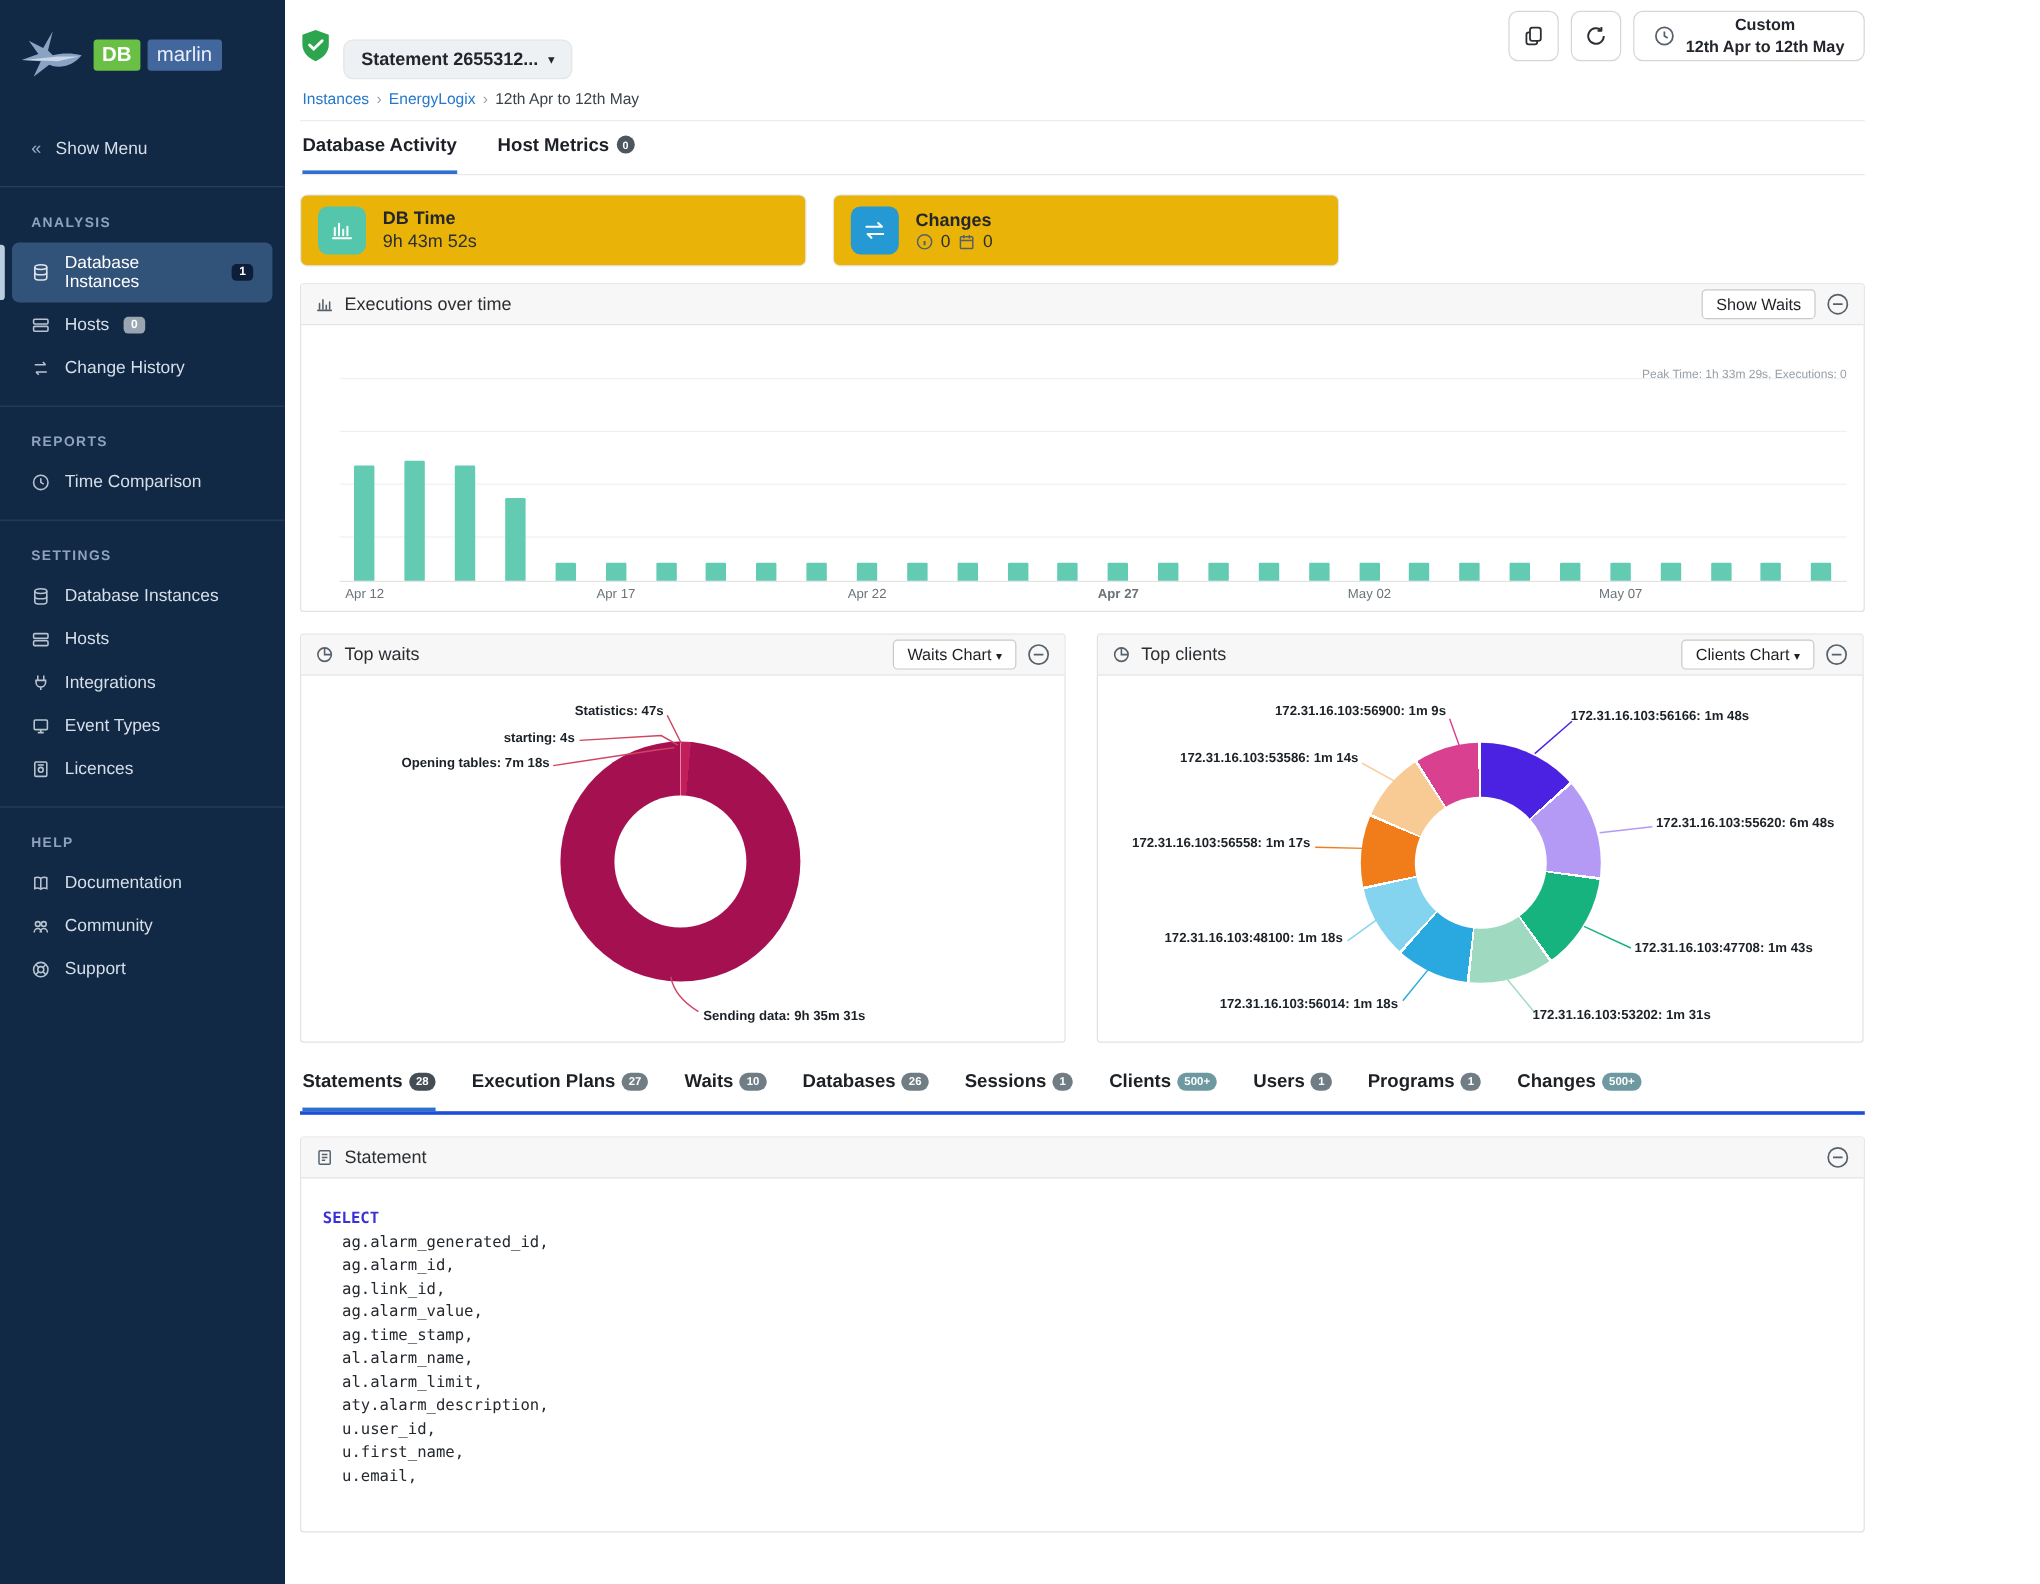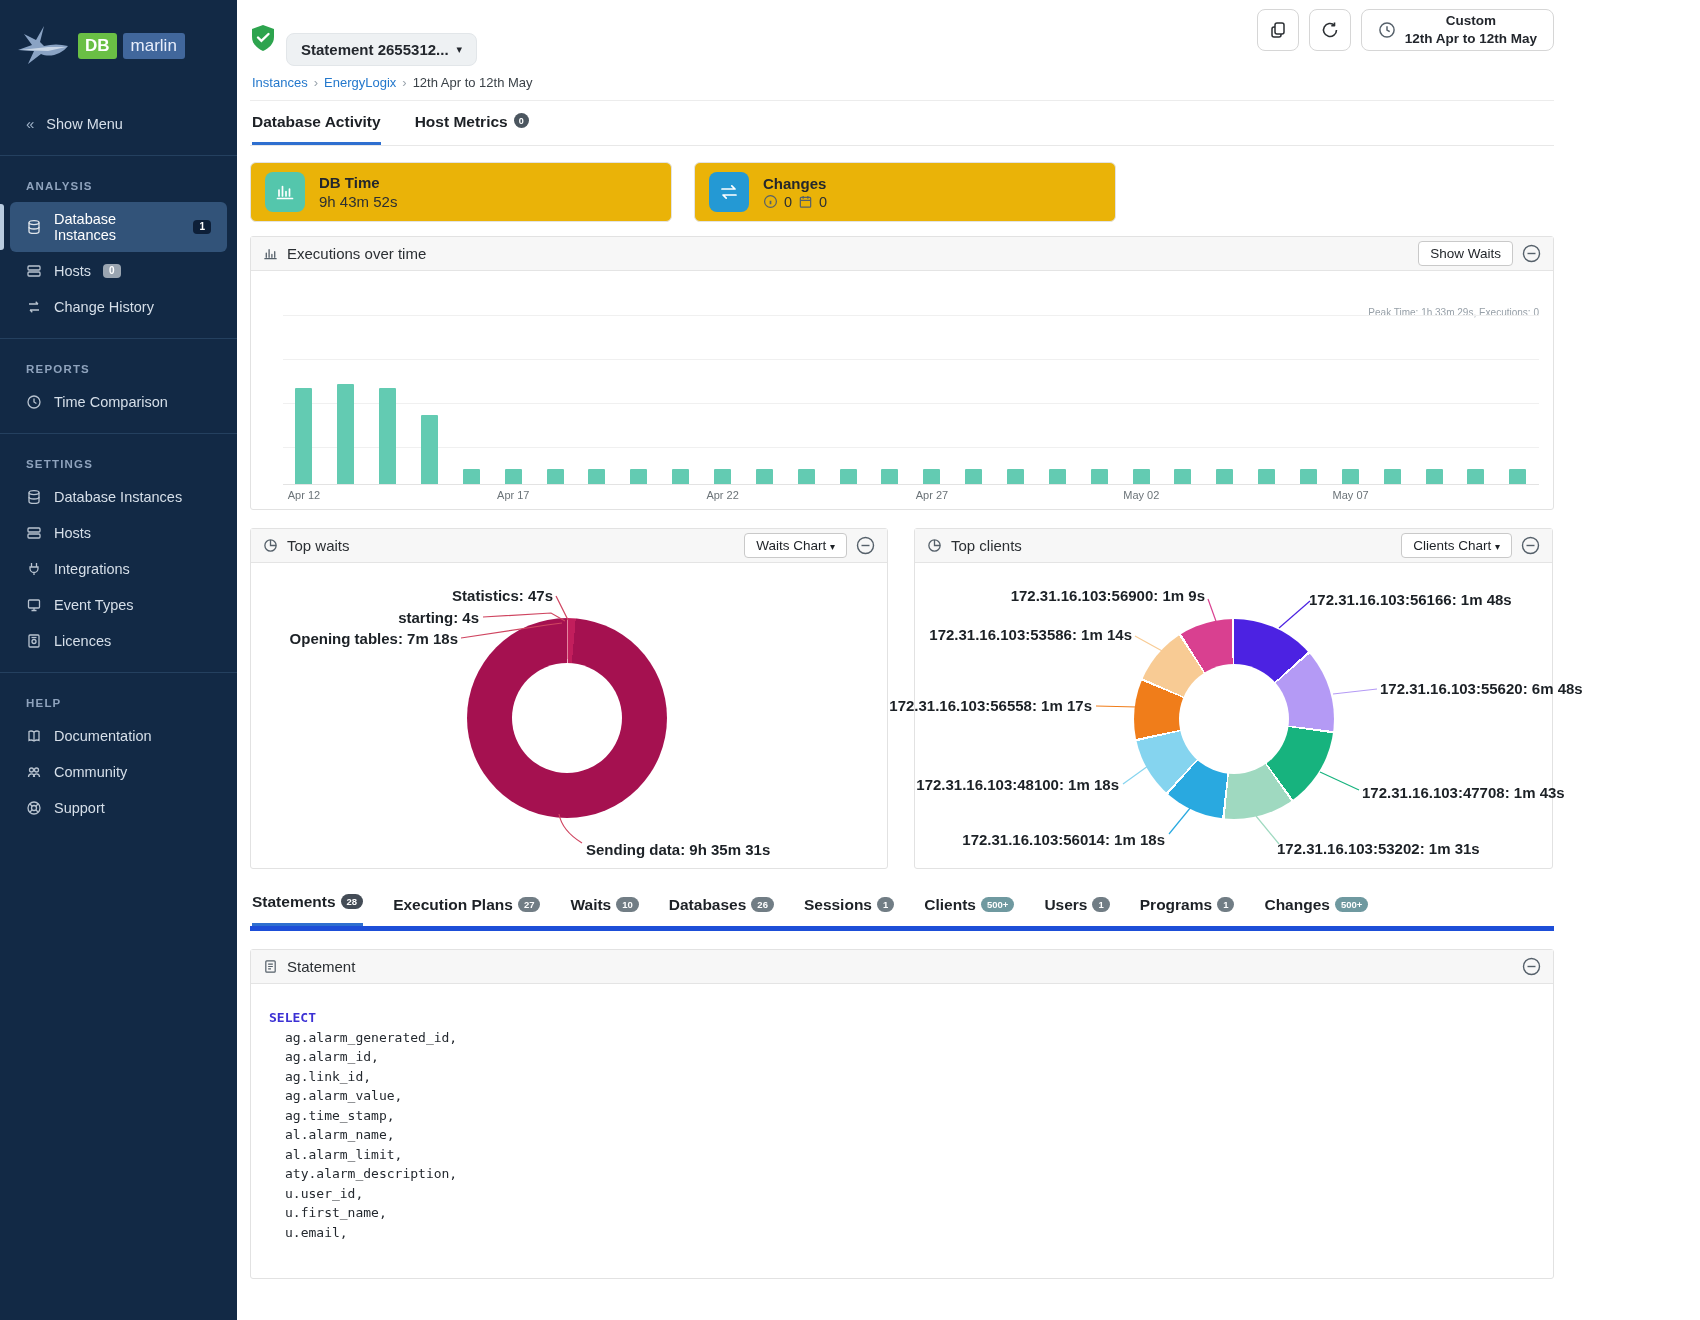--- a/index.html
+++ b/index.html
@@ -75,24 +75,24 @@
   .x-axis { position:absolute; left:32px; right:14px; top:218px; height:20px; }
   .tick { position:absolute; transform:translateX(-50%); font-size:11px; color:#6b7378; white-space:nowrap; }
 
   .charts-row { display:flex; gap:26px; margin-top:18px; }
   .chart-panel { height:341px; }
   .chart-panel.waits { width:638px; }
   .chart-panel.clients { width:639px; }
   .chart-body { position:relative; height:306px; }
   .donut { position:absolute; width:200px; height:200px; border-radius:50%; }
   .donut-hole { position:absolute; width:110px; height:110px; background:#fff; border-radius:50%; left:45px; top:45px; }
-  .donut-label { position:absolute; font-size:15px; font-weight:bold; color:#1c2126; white-space:nowrap; }
+  .donut-label { position:absolute; font-size:11px; font-weight:bold; color:#1c2126; white-space:nowrap; }
   .leader-svg { position:absolute; inset:0; pointer-events:none; }
 
-  .bottom-tabs { display:flex; gap:30px; margin-top:24px; border-bottom:5px solid #1d4ed8; padding:0 2px;align-items:flex-end; }
+  .bottom-tabs { display:flex; gap:30px; margin-top:24px; border-bottom:3px solid #1d4ed8; padding:0 2px; }
   .btab { display:flex; align-items:flex-start; gap:5px; font-size:15.5px; font-weight:bold; padding-bottom:12px; cursor:pointer; color:#1d2126; }
   .btab.active { border-bottom:3px solid #2e6fd0; }
   .pill { font-size:9.5px; font-weight:bold; color:#fff; background:#717d85; border-radius:8px; padding:2.5px 6px; line-height:1; margin-top:1px; }
   .pill.dark { background:#444c56; }
   .pill.teal { background:#6f99a0; }
 
   .stmt-panel { margin-top:18px; min-height:330px; }
   .sql-block { padding:24px 0 20px 18px; font-family:"DejaVu Sans Mono","Liberation Mono",monospace; font-size:13px; line-height:19.5px; color:#24292f; }
   .sql-kw { color:#3c31d4; font-weight:bold; }
   .sql-line { padding-left:16px; }
@@ -424,21 +424,21 @@
             </div>
             <div class="bar-slot">
               <div class="bar" style="height: 9%; background: rgb(99, 203, 178);"></div>
             </div>
           </div>
       </div>
       <div class="x-axis" id="exec-axis">
           <span class="tick" style="left: 1.66667%;">Apr 12</span>
           <span class="tick" style="left: 18.3333%;">Apr 17</span>
           <span class="tick" style="left: 35%;">Apr 22</span>
-          <span class="tick" style="left: 51.6667%;">Apr 27</span>
+          <span class="tick" style="left: 51.6667%; font-weight: bold;">Apr 27</span>
           <span class="tick" style="left: 68.3333%;">May 02</span>
           <span class="tick" style="left: 85%;">May 07</span>
         </div>
     </div>
   </section>
 
   <div class="charts-row">
     <section class="panel chart-panel waits">
       <div class="panel-head">
         <svg class="ic" width="15" height="15" viewBox="0 0 16 16" fill="none" stroke="#55606a" stroke-width="1.4">

